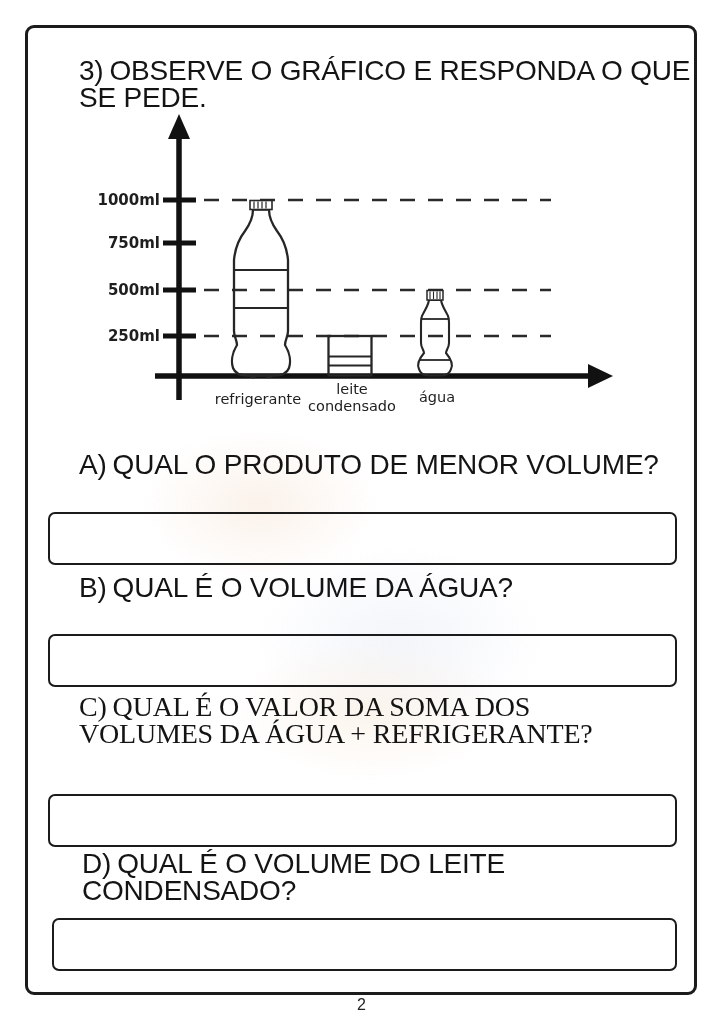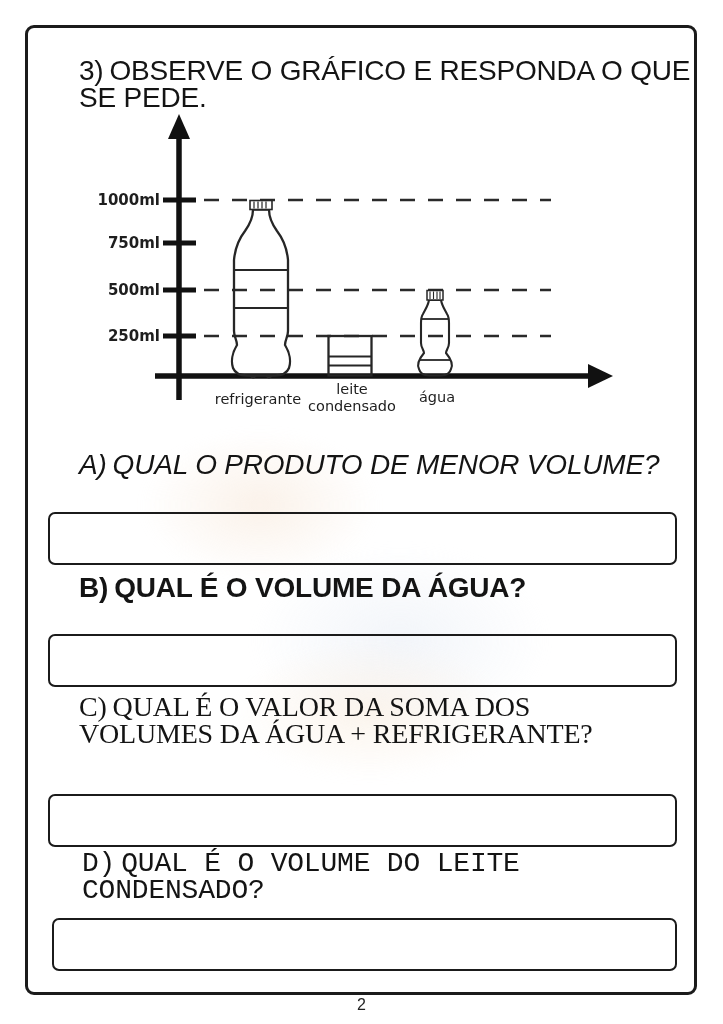--- a/index.html
+++ b/index.html
@@ -134,35 +134,35 @@
         <rect x="427" y="182.5" width="16" height="9.5" fill="#ffffff" stroke-width="1.5"></rect>
         <path d="M 430,183.5 V 191 M 433.5,183.5 V 191 M 437,183.5 V 191 M 440,183.5 V 191" stroke-width="1.1"></path>
       </g>
     </g>
 
     <text class="xcat" x="258" y="296" text-anchor="middle">refrigerante</text>
     <text class="xcat" x="352" y="286" text-anchor="middle"><tspan x="352">leite</tspan><tspan x="352" dy="17">condensado</tspan></text>
     <text class="xcat" x="437" y="294" text-anchor="middle">água</text>
   </svg>
 
-  <div class="qtext" style="top:451px;max-width:620px;font-style:italic;">
+  <div class="qtext" style="top:451px;max-width:620px;">
     <span class="ql">A)</span><span>QUAL O PRODUTO DE MENOR VOLUME?</span>
   </div>
   <div class="abox" style="top:512px;"></div>
 
-  <div class="qtext" style="top:574px;max-width:620px;font-weight:bold;">
+  <div class="qtext" style="top:574px;max-width:620px;">
     <span class="ql">B)</span><span>QUAL É O VOLUME DA ÁGUA?</span>
   </div>
   <div class="abox" style="top:634px;"></div>
 
   <div class="qtext" style="top:693px;max-width:520px;font-family:Liberation Serif, serif;">
     <span class="ql">C)</span><span>QUAL É O VALOR DA SOMA DOS VOLUMES DA ÁGUA + REFRIGERANTE?</span>
   </div>
   <div class="abox" style="top:794px;"></div>
 
-  <div class="qtext" style="top:850px;left:40px;max-width:620px;font-family:Liberation Mono, monospace;">
+  <div class="qtext" style="top:850px;left:40px;max-width:620px;">
     <span class="ql">D)</span><span>QUAL É O VOLUME DO LEITE CONDENSADO?</span>
   </div>
   <div class="abox" style="top:918px;left:52px;width:625px;"></div>
 
   <div class="pagenum">2</div>
 
 </div>
 
 </body></html>

